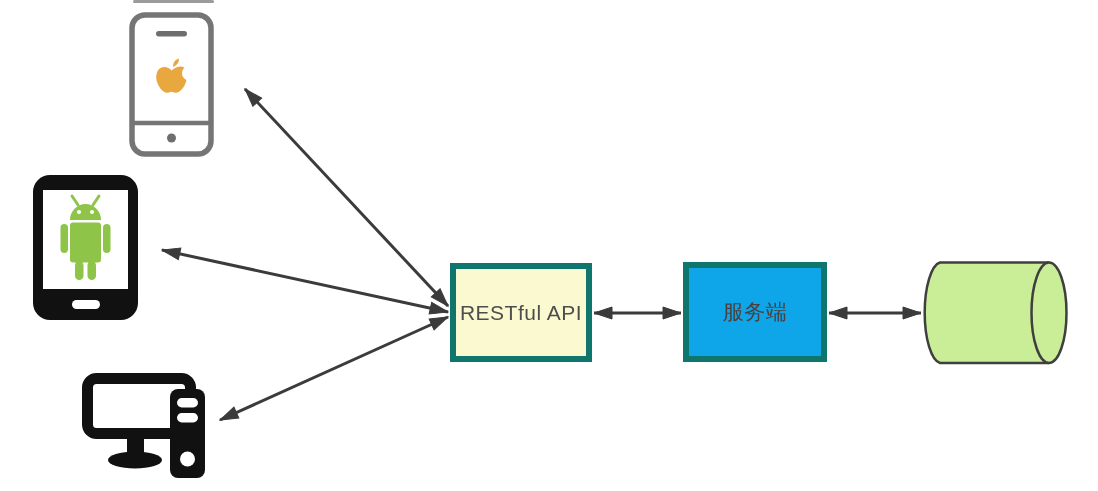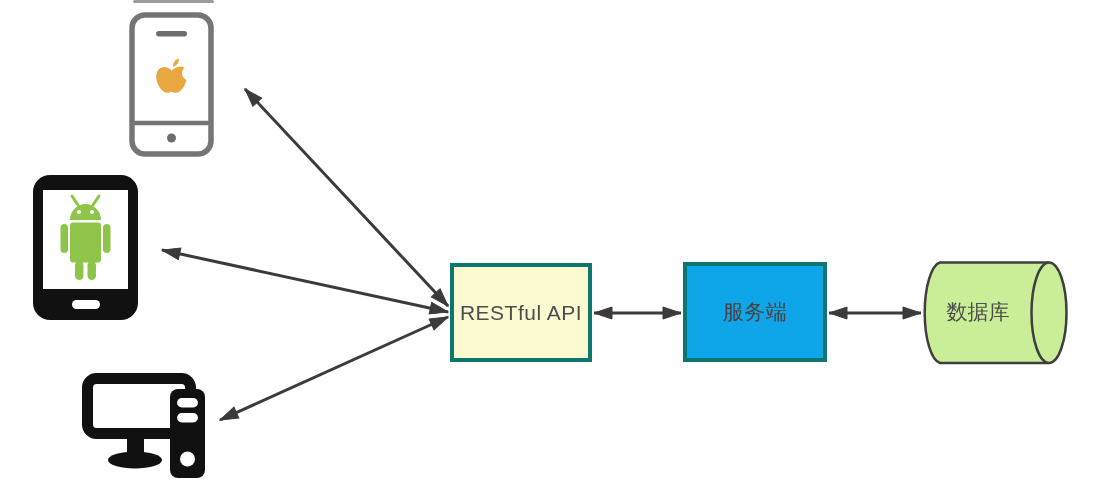--- a/index.html
+++ b/index.html
@@ -24,21 +24,21 @@
     height: 491px;
     pointer-events: none;
   }
 
   
   .node-box {
     position: absolute;
     display: flex;
     align-items: center;
     justify-content: center;
-    border: 4px solid #0f766e;
+    border: 6px solid #0f766e;
     box-sizing: border-box;
     font-size: 21px;
     color: #4d4d4d;
     letter-spacing: 0.5px;
   }
   .node-api {
     left: 450px; top: 263px;
     width: 142px; height: 99px;
     background: #fbf9d0;
   }
@@ -149,17 +149,14 @@
   </svg>
 
   <div class="node-box node-api">
     <span>RESTful API</span>
   </div>
 
   <div class="node-box node-server">
     <span>服务端</span>
   </div>
 
-  <div class="node-db-label">
-    <span>数据库</span>
-  </div>
 
 </div>
 
 </body></html>

